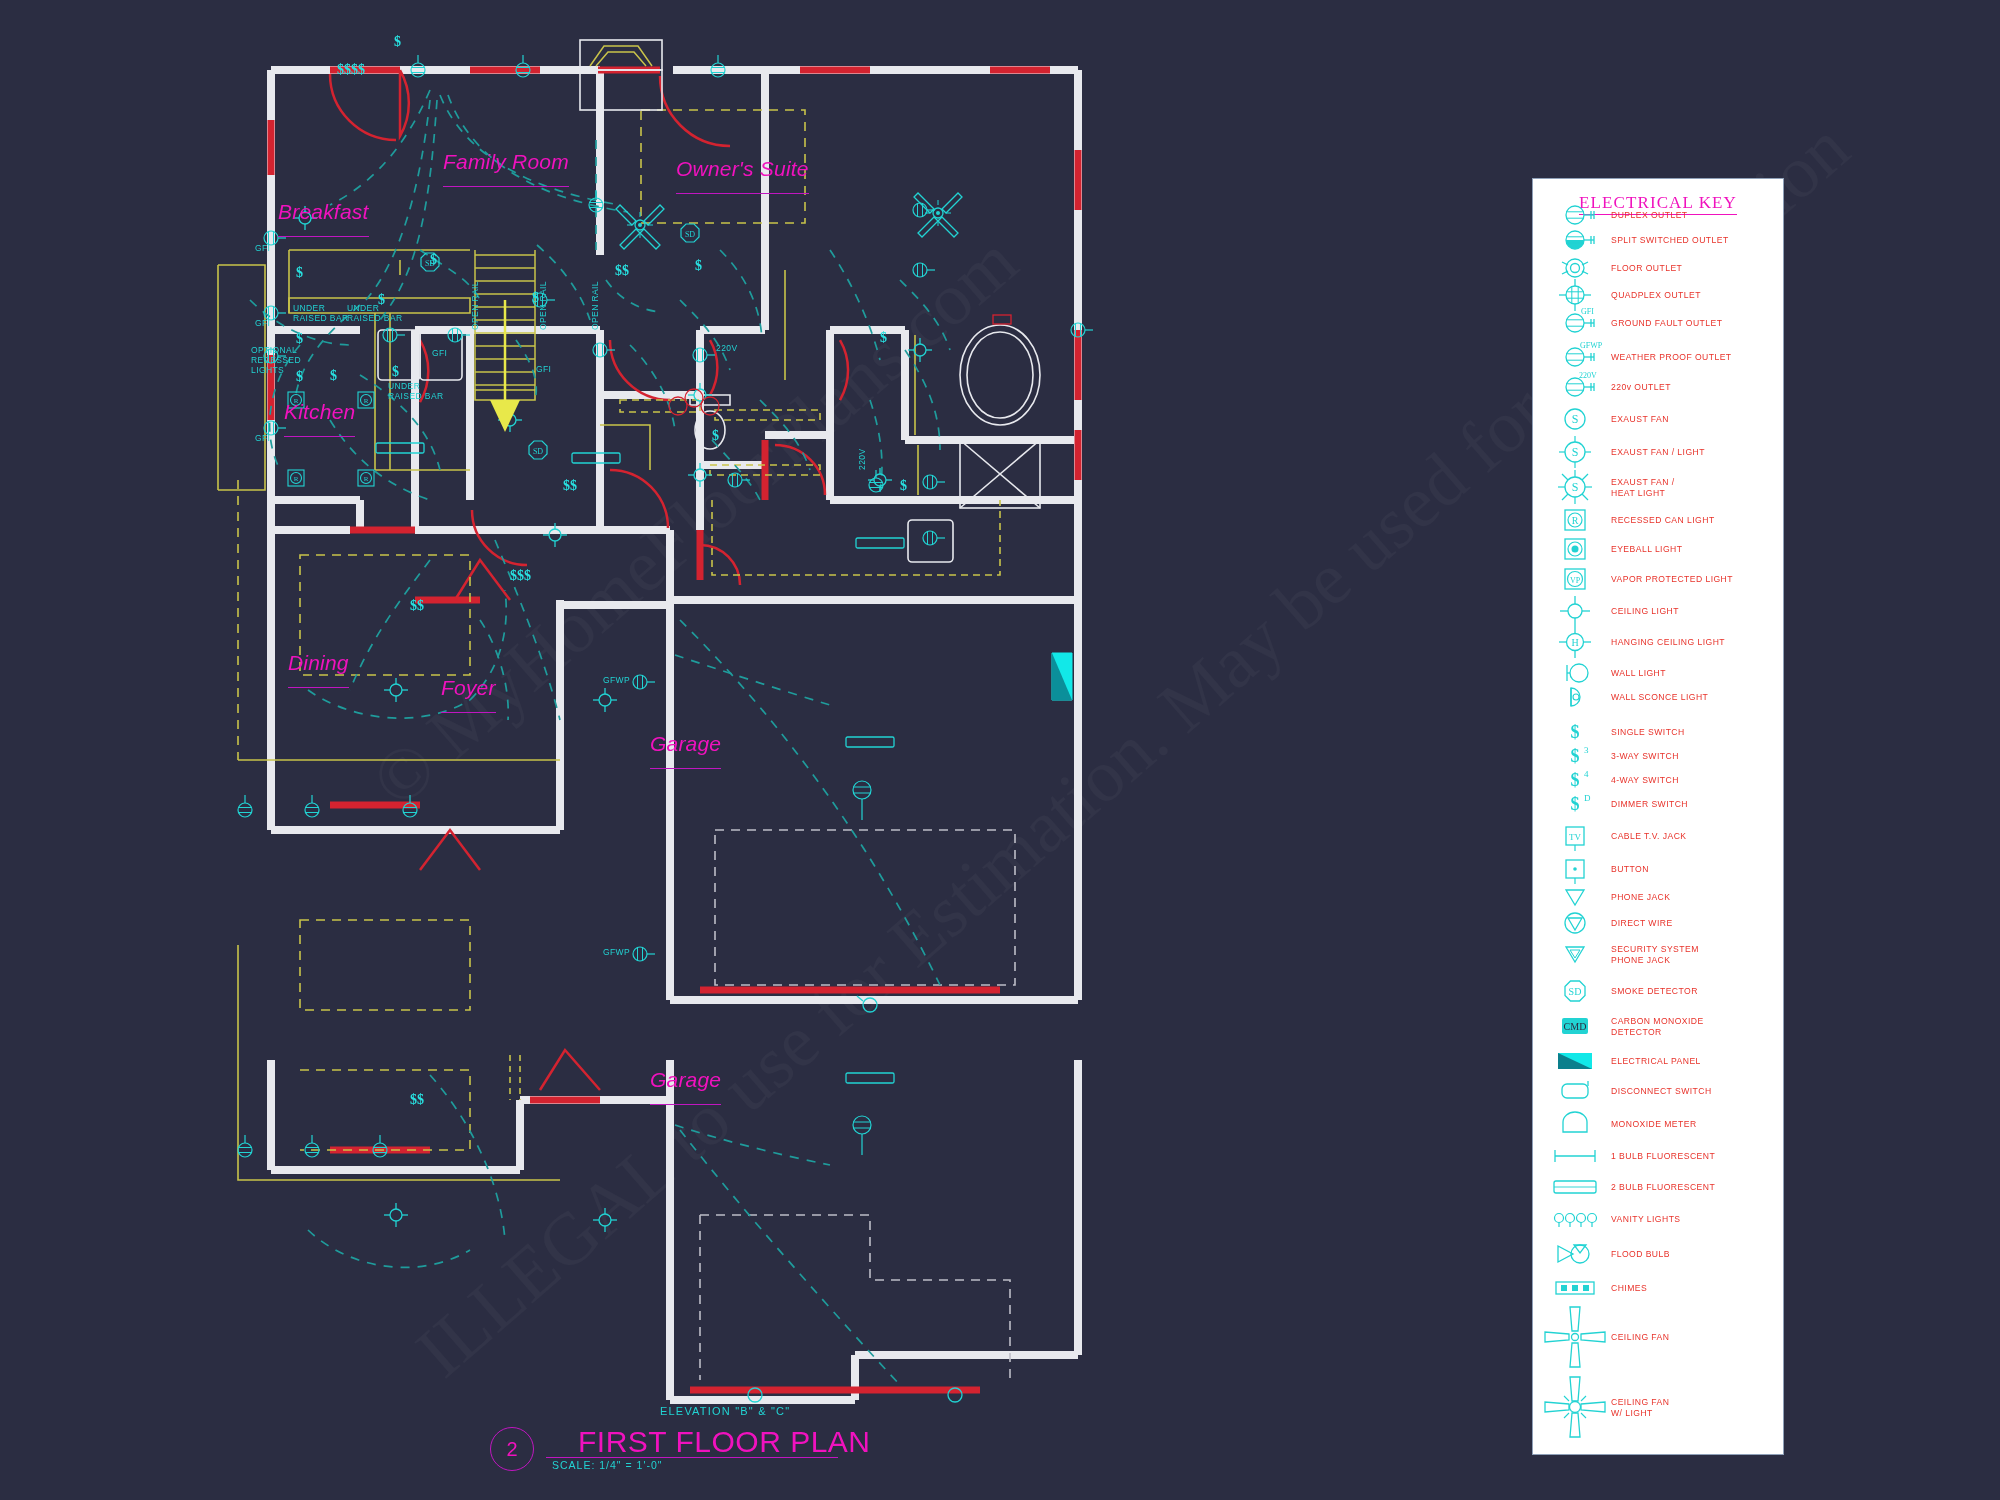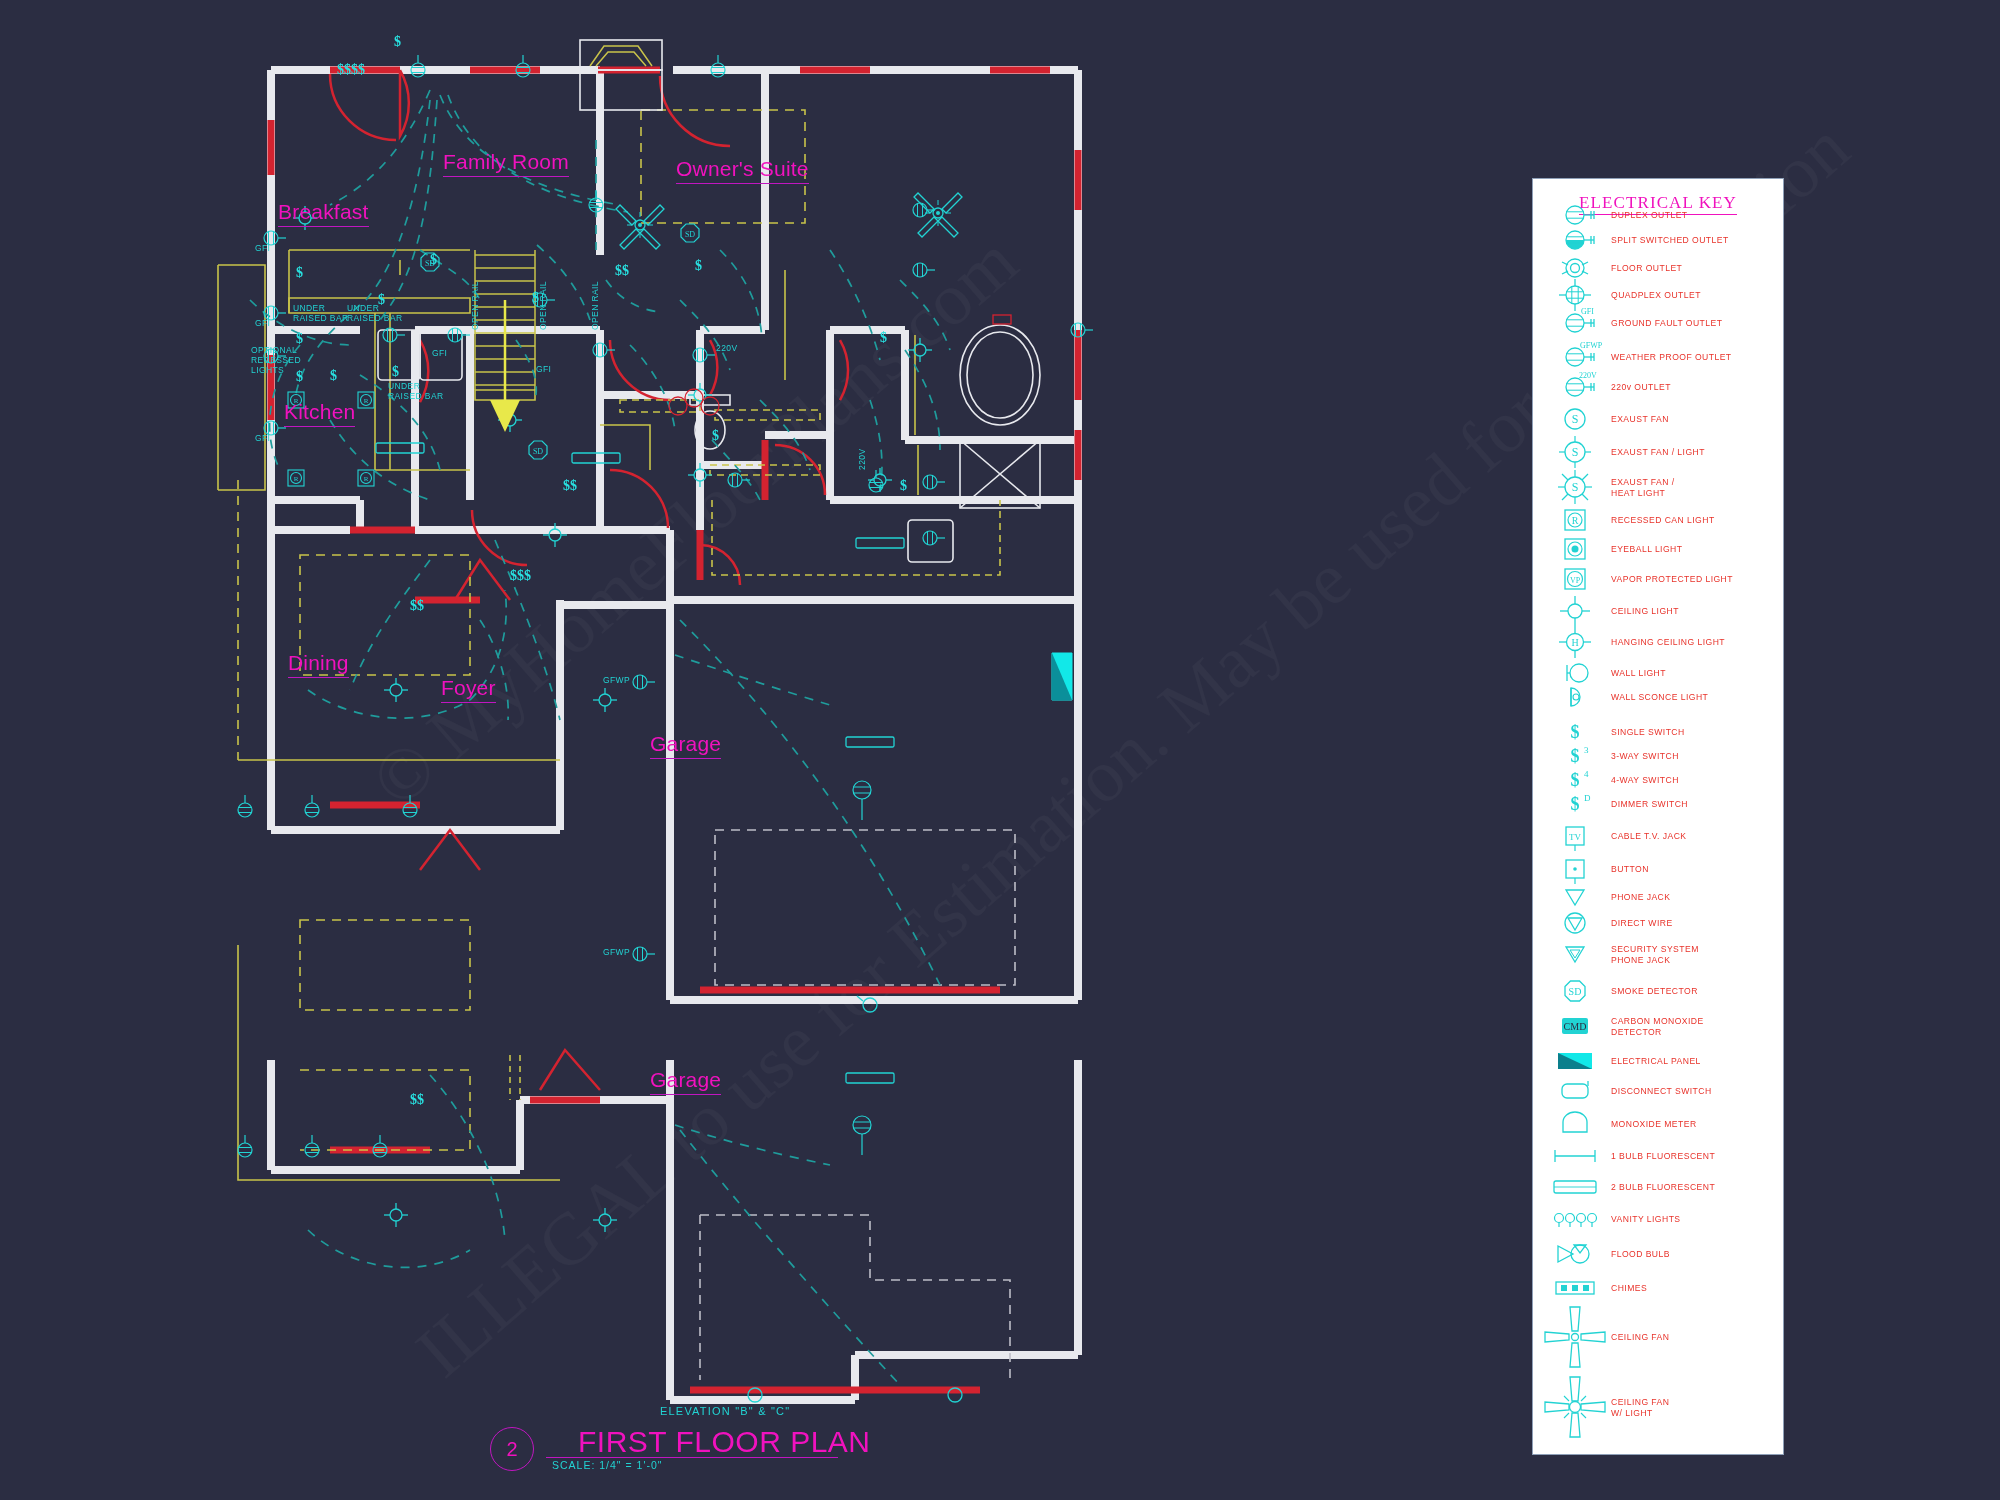--- a/index.html
+++ b/index.html
@@ -13,21 +13,21 @@
       white-space:nowrap;pointer-events:none;font-weight:400;}
   .wm1{left:355px;top:760px;font-size:74px;transform:rotate(-41deg);transform-origin:left top;}
   .wm2{left:400px;top:1330px;font-size:74px;transform:rotate(-41deg);transform-origin:left top;}
 
   
   .layer{position:absolute;left:0;top:0;width:2000px;height:1500px;overflow:visible;}
 
   
   .room{position:absolute;color:#f012be;font-size:21px;white-space:nowrap;
         font-family:"Liberation Sans",sans-serif;letter-spacing:.2px;}
-  .room u{text-decoration:none;display:block;border-bottom:1.4px solid #c016c0;padding-bottom:2px;}
+  .room u{text-decoration:none;display:block;border-bottom:1.4px solid #c016c0;padding-bottom:12px;font-style:italic;}
 
   
   .note{position:absolute;color:#22d3d3;font-size:8.5px;line-height:10px;white-space:pre;
         font-family:"Liberation Sans",sans-serif;letter-spacing:.4px;}
   .note.v{transform:rotate(-90deg);transform-origin:left top;}
   .sw{position:absolute;color:#28e0e0;font-size:14px;font-weight:bold;white-space:nowrap;
       font-family:"Liberation Serif",serif;}
 
   
   #legend{position:absolute;left:1532px;top:178px;width:250px;height:1275px;

